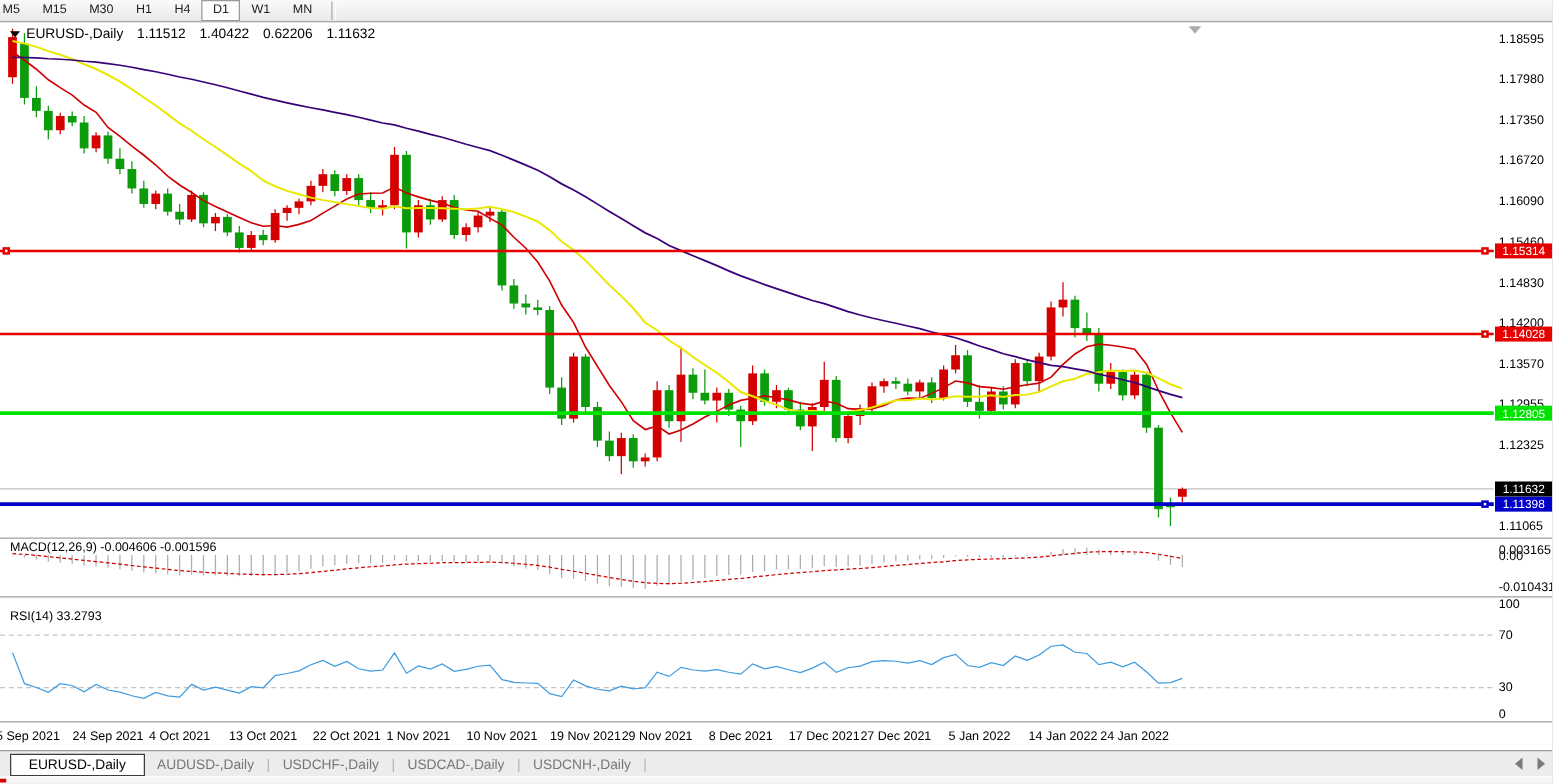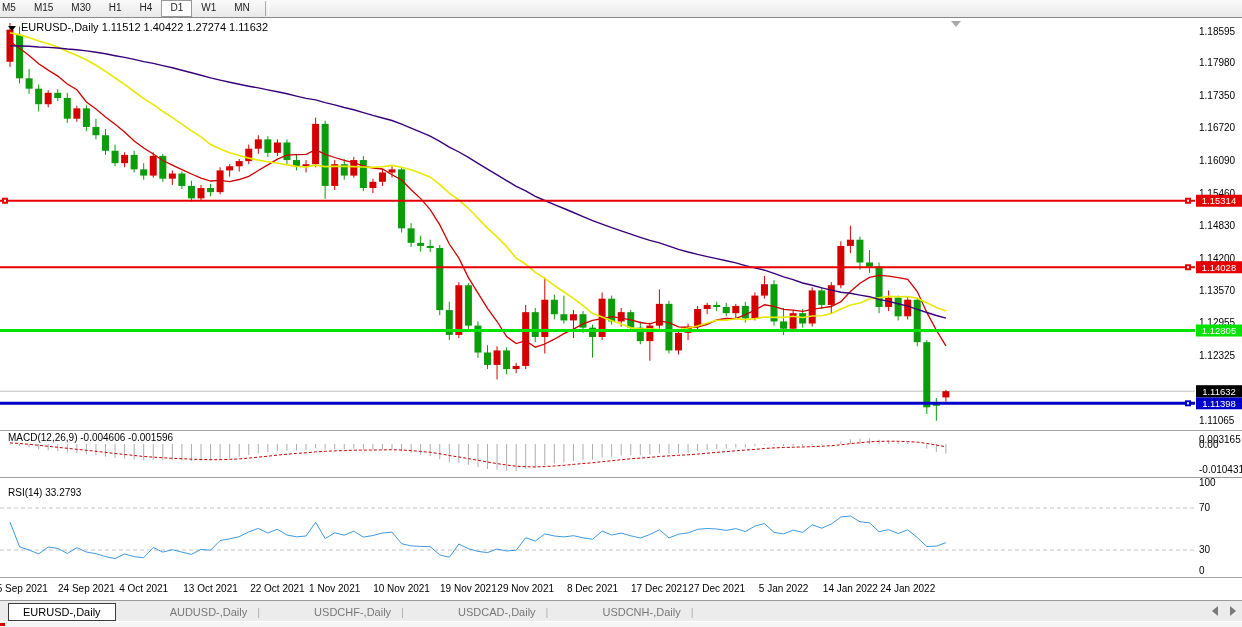--- a/index.html
+++ b/index.html
@@ -9,29 +9,29 @@
   .toolbar{position:absolute;left:0;top:0;width:1242px;height:17px;
            background:linear-gradient(#fafafa,#e9e9e9);border-bottom:1px solid #8a8a8a;
            display:flex;align-items:center;}
   .tf-wrap{display:flex;align-items:center;height:17px;margin-left:-7px;}
   .tf-btn{font-size:10px;color:#222;padding:1px 8px 2px 8px;line-height:12px;border:1px solid transparent;cursor:default;}
   .tf-btn.active{background:#fdfdfd;border:1px solid #9a9a9a;}
   .tb-sep{width:2px;height:15px;margin-left:6px;border-left:1px solid #aaaaaa;border-right:1px solid #ffffff;}
   
   .chart-area{position:absolute;left:0;top:18px;width:1242px;height:582px;background:#fff;}
   .chart-title{position:absolute;left:8px;top:3px;font-size:11px;color:#000;white-space:nowrap;}
-  .chart-title .num{margin-left:3px;}
+  .chart-title .num{margin-left:11px;}
   .tri-down{display:inline-block;width:0;height:0;border-left:4px solid transparent;
             border-right:4px solid transparent;border-top:5px solid #000;margin-right:5px;vertical-align:middle;}
   .shift-tri{position:absolute;left:951px;top:3px;width:0;height:0;border-left:5px solid transparent;
              border-right:5px solid transparent;border-top:6px solid #aaaaaa;}
   
   .tabbar{position:absolute;left:0;top:600px;width:1242px;height:21px;background:#ececec;
           border-top:1px solid #9a9a9a;display:flex;align-items:center;}
-  .tab{font-size:11px;color:#777;padding:2px 10px;white-space:nowrap;cursor:default;margin-left:44px;}
+  .tab{font-size:11px;color:#777;padding:2px 10px;white-space:nowrap;cursor:default;}
   .tab.active{background:#ffffff;border:1px solid #3c3c3c;color:#000;margin-left:8px;padding:2px 14px;}
   .tab-div{color:#b0b0b0;font-size:11px;}
   .arrows{position:absolute;right:6px;top:5px;display:flex;gap:12px;}
   .arr{width:0;height:0;cursor:default;}
   .arr.left{border-top:5px solid transparent;border-bottom:5px solid transparent;border-right:6px solid #7a7a7a;}
   .arr.right{border-top:5px solid transparent;border-bottom:5px solid transparent;border-left:6px solid #7a7a7a;}
   .statusstrip{position:absolute;left:0;top:621px;width:1242px;height:6px;background:#f5f5f5;border-top:1px solid #ffffff;}
   .corner-mark{position:absolute;left:0;top:623px;width:5px;height:3px;background:#d40000;}
   svg text{font-family:"Liberation Sans","DejaVu Sans",sans-serif;}
 </style>
@@ -470,21 +470,21 @@
           <text x="525.7" y="592" font-size="10" fill="#000" text-anchor="middle">29 Nov 2021</text>
           <text x="592.5500000000001" y="592" font-size="10" fill="#000" text-anchor="middle">8 Dec 2021</text>
           <text x="659.4000000000001" y="592" font-size="10" fill="#000" text-anchor="middle">17 Dec 2021</text>
           <text x="716.7" y="592" font-size="10" fill="#000" text-anchor="middle">27 Dec 2021</text>
           <text x="783.5500000000001" y="592" font-size="10" fill="#000" text-anchor="middle">5 Jan 2022</text>
           <text x="850.4000000000001" y="592" font-size="10" fill="#000" text-anchor="middle">14 Jan 2022</text>
           <text x="907.7" y="592" font-size="10" fill="#000" text-anchor="middle">24 Jan 2022</text>
         </g>
       </svg>
     <div class="chart-title">
-      <span class="tri-down"></span><span>EURUSD-,Daily</span><span class="num">1.11512</span><span class="num">1.40422</span><span class="num">1.27274</span><span class="num">1.11632</span>
+      <span class="tri-down"></span><span>EURUSD-,Daily</span><span class="num">1.11512</span><span class="num">1.40422</span><span class="num">0.62206</span><span class="num">1.11632</span>
     </div>
     <div class="shift-tri"></div>
   </div>
 
   <div class="tabbar">
     <div id="tabs" style="display:flex;align-items:center;">
         <span class="tab active">EURUSD-,Daily</span>
         <span class="tab">AUDUSD-,Daily</span>
         <span class="tab-div">|</span>
         <span class="tab">USDCHF-,Daily</span>

